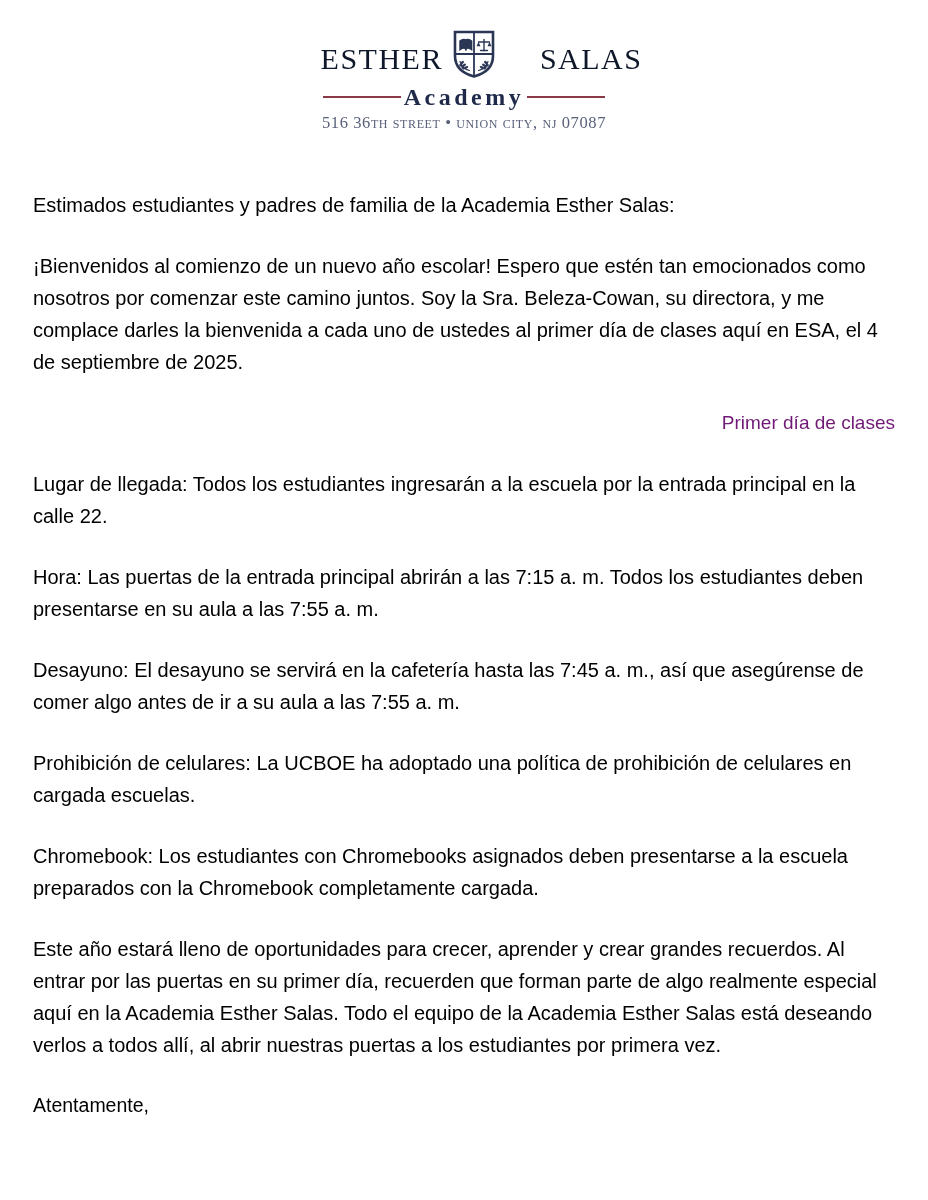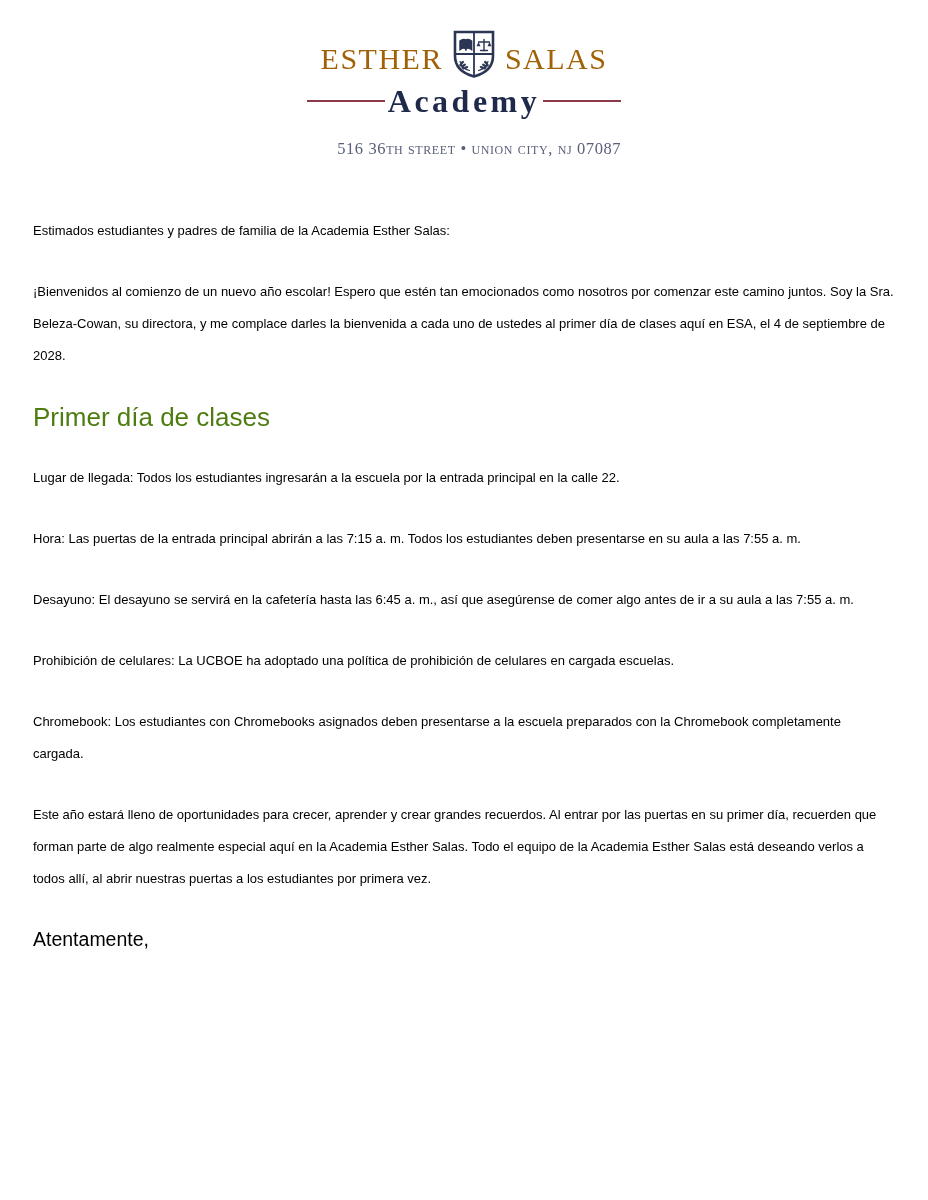--- a/index.html
+++ b/index.html
@@ -38,26 +38,27 @@
     display: flex;
     align-items: center;
     justify-content: center;
     gap: 10px;
     line-height: 1;
   }
   .wordmark-text {
     font-family: "Liberation Serif", serif;
     font-size: 43px;
     letter-spacing: 1.5px;
-    color: #a16207;
+    color: #0f172a;
     font-weight: 400;
     font-variant: small-caps;
     text-transform: lowercase;
     line-height: 1;
     white-space: nowrap;
+    margin-left: 35px;
   }
   .crest {
     width: 42px;
     height: 48px;
     flex: 0 0 auto;
     display: block;
   }
 
   .academy-line {
     display: flex;
@@ -68,61 +69,60 @@
   }
   .rule {
     height: 2px;
     background: #8c3a4a;
     width: 78px;
     flex: 0 0 auto;
   }
   .academy-text {
     font-family: "Liberation Serif", serif;
     font-weight: bold;
-    font-size: 32px;
+    font-size: 24px;
     letter-spacing: 3.5px;
     color: #1f2a4a;
     padding: 0 3px;
     line-height: 1;
     white-space: nowrap;
   }
 
   .address-line {
-    margin-top: 22px;
+    margin-top: 4px;
     font-family: "Liberation Serif", serif;
     font-size: 16.5px;
     letter-spacing: 0.6px;
     color: #59607a;
     font-variant: small-caps;
     text-transform: lowercase;
     white-space: nowrap;
-    text-align: right;
   }
 
   
   .letter-body {
     margin-top: 48px;
   }
   .para {
-    font-size: 13px;
+    font-size: 20px;
     line-height: 32px;
     color: #000000;
     margin: 0 0 29px 0;
     text-align: left;
     max-width: 870px;
   }
   .para:last-child {
     margin-bottom: 0;
   }
   .section-heading {
-    font-size: 26px;
+    font-size: 19px;
     line-height: 32px;
-    text-align: left;
+    text-align: right;
     margin: 0 0 29px 0;
-    color: #4d7c0f;
+    color: #701a75;
   }
   .signoff {
     font-size: 19.5px;
     line-height: 30px;
     margin: 0;
   }
   .signoff div {
     white-space: pre;
   }
 </style>
@@ -192,29 +192,29 @@
       </div>
 
       <div class="address-line">516 36th Street • Union City, NJ 07087</div>
     </div>
   </header>
 
   <main class="letter-body">
 
     <p class="para">Estimados estudiantes y padres de familia de la Academia Esther Salas:</p>
 
-    <p class="para">¡Bienvenidos al comienzo de un nuevo año escolar! Espero que estén tan emocionados como nosotros por comenzar este camino juntos. Soy la Sra. Beleza-Cowan, su directora, y me complace darles la bienvenida a cada uno de ustedes al primer día de clases aquí en ESA, el 4 de septiembre de 2028.</p>
+    <p class="para">¡Bienvenidos al comienzo de un nuevo año escolar! Espero que estén tan emocionados como nosotros por comenzar este camino juntos. Soy la Sra. Beleza-Cowan, su directora, y me complace darles la bienvenida a cada uno de ustedes al primer día de clases aquí en ESA, el 4 de septiembre de 2025.</p>
 
     <p class="section-heading">Primer día de clases</p>
 
     <p class="para">Lugar de llegada: Todos los estudiantes ingresarán a la escuela por la entrada principal en la calle 22.</p>
 
     <p class="para">Hora: Las puertas de la entrada principal abrirán a las 7:15 a. m. Todos los estudiantes deben presentarse en su aula a las 7:55 a. m.</p>
 
-    <p class="para">Desayuno: El desayuno se servirá en la cafetería hasta las 6:45 a. m., así que asegúrense de comer algo antes de ir a su aula a las 7:55 a. m.</p>
+    <p class="para">Desayuno: El desayuno se servirá en la cafetería hasta las 7:45 a. m., así que asegúrense de comer algo antes de ir a su aula a las 7:55 a. m.</p>
 
 
     <p class="para">Prohibición de celulares: La UCBOE ha adoptado una política de prohibición de celulares en cargada escuelas.</p>
 
     <p class="para">Chromebook: Los estudiantes con Chromebooks asignados deben presentarse a la escuela preparados con la Chromebook completamente cargada.</p>
 
     <p class="para">Este año estará lleno de oportunidades para crecer, aprender y crear grandes recuerdos. Al entrar por las puertas en su primer día, recuerden que forman parte de algo realmente especial aquí en la Academia Esther Salas. Todo el equipo de la Academia Esther Salas está deseando verlos a todos allí, al abrir nuestras puertas a los estudiantes por primera vez.</p>
 
     <div class="signoff">
       <div>Atentamente,</div>

